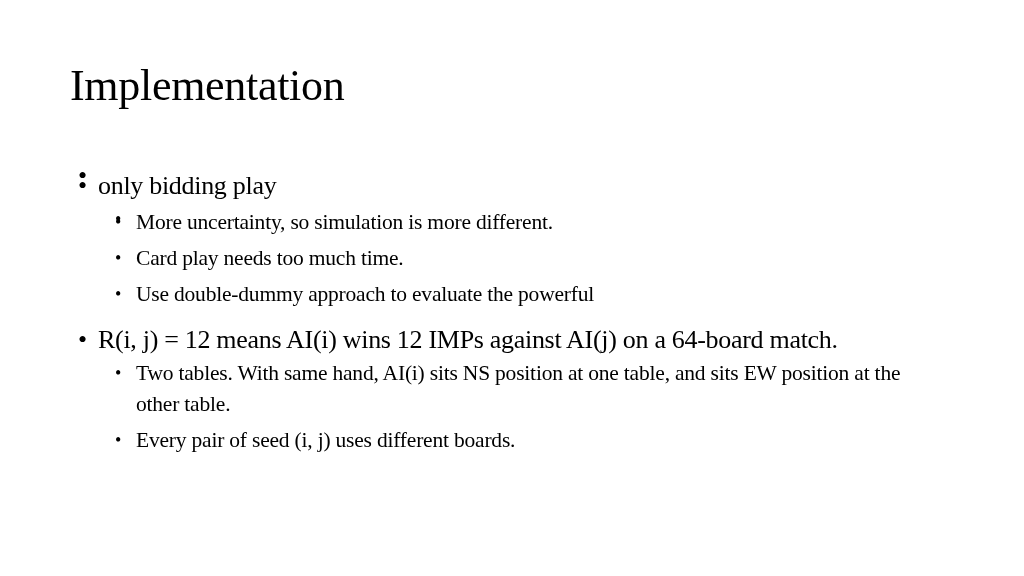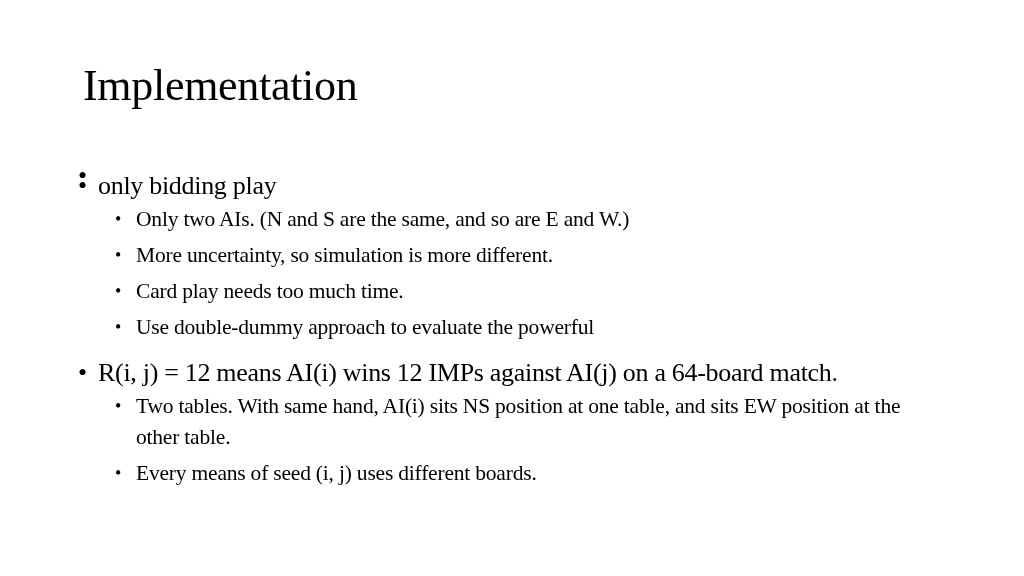--- a/index.html
+++ b/index.html
@@ -2,21 +2,21 @@
 <html><head>
 <meta charset="utf-8">
 <style>
   html, body { margin: 0; padding: 0; }
   body {
     width: 1024px; height: 576px; background: #ffffff; overflow: hidden;
     font-family: "Liberation Serif", "DejaVu Serif", serif; color: #000;
     position: relative;
   }
   .title {
-    position: absolute; left: 83px; top: 58px;
+    position: absolute; left: 70px; top: 58px;
     font-size: 44px; line-height: 56px; margin: 0; font-weight: normal;
     letter-spacing: -0.3px;
   }
   .content { position: absolute; left: 78px; top: 156px; width: 920px; }
   .l1 {
     position: relative; padding-left: 20px; font-size: 26px; line-height: 32px;
     margin-top: 14px; letter-spacing: -0.3px;
   }
   .l1:first-child { margin-top: 4px; }
   .l2 {
@@ -36,21 +36,20 @@
 <div class="content">
   <div class="l1">
     <span class="bullet">•</span>
   </div>
   <div class="l1">
     <span class="bullet">•</span>
     <span>only bidding play</span>
   </div>
   <div class="l2 first">
     <span class="bullet">•</span>
-    <span>Only two AIs. (N and S are the same, and so are E and W.)</span>
   </div>
   <div class="l2">
     <span class="bullet">•</span>
     <span>More uncertainty, so simulation is more different.</span>
   </div>
   <div class="l2">
     <span class="bullet">•</span>
     <span>Card play needs too much time.</span>
   </div>
   <div class="l2">
@@ -60,15 +59,15 @@
   <div class="l1">
     <span class="bullet">•</span>
     <span>R(i, j) = 12 means AI(i) wins 12 IMPs against AI(j) on a 64-board match.</span>
   </div>
   <div class="l2 first" style="width:800px;">
     <span class="bullet">•</span>
     <span>Two tables. With same hand, AI(i) sits NS position at one table, and sits EW position at the other table.</span>
   </div>
   <div class="l2">
     <span class="bullet">•</span>
-    <span>Every means of seed (i, j) uses different boards.</span>
+    <span>Every pair of seed (i, j) uses different boards.</span>
   </div>
 </div>
 
 </body></html>

